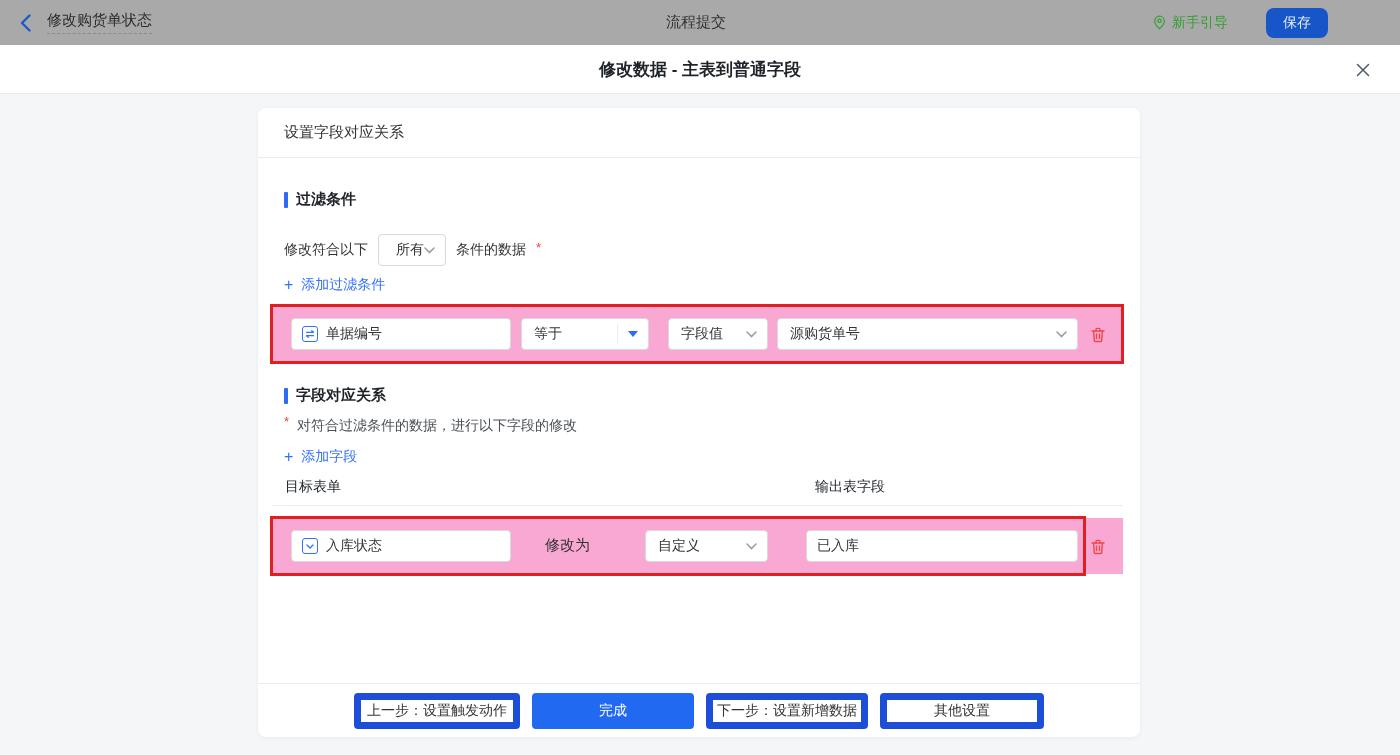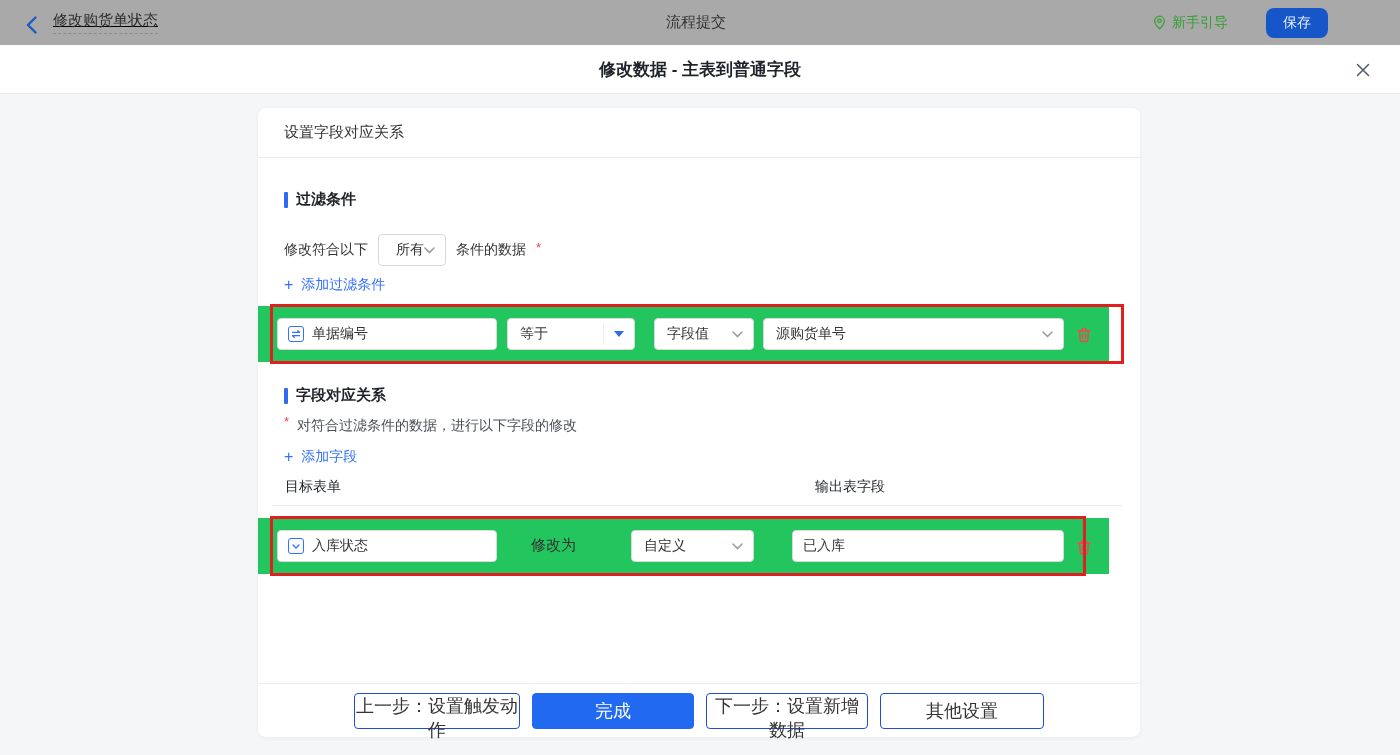--- a/index.html
+++ b/index.html
@@ -2,21 +2,21 @@
 <html><head>
 <meta charset="utf-8">
 <style>
   * { margin:0; padding:0; box-sizing:border-box; }
   html,body { width:1400px; height:755px; overflow:hidden;
     font-family:"Liberation Sans","DejaVu Sans",sans-serif; background:#f5f6f7; }
 
   
   .topbar { position:absolute; left:0; top:0; width:1400px; height:45px;
     background:#a9a9a9; display:flex; align-items:center; }
-  .tb-left { display:flex; align-items:flex-end; padding-left:26px; gap:16px;text-decoration:underline; }
+  .tb-left { display:flex; align-items:center; padding-left:20px; gap:16px; }
   .tb-back { display:flex; align-items:center; cursor:pointer; }
   .tb-title { font-size:15px; color:#2d2d2d; border-bottom:1px dashed #8b8b8b; padding-bottom:3px; }
   .tb-center { position:absolute; left:0; right:8px; text-align:center; font-size:15px; color:#333; pointer-events:none; }
   .tb-right { margin-left:auto; display:flex; align-items:center; gap:38px; padding-right:72px; position:relative; z-index:1; }
   .tb-guide { display:flex; align-items:center; gap:6px; color:#35a032; font-size:14px; cursor:pointer; }
   .tb-save { width:62px; height:30px; background:#1656c9; color:#e8eef9; font-size:14px;
     border:none; border-radius:8px; cursor:pointer; }
 
   
   .modal-header { position:absolute; left:0; top:45px; width:1400px; height:49px; background:#fff;
@@ -43,42 +43,42 @@
 
   .sel { background:#fff; border:1px solid #d9d9d9; border-radius:4px; height:32px;
     display:flex; align-items:center; font-size:14px; color:#333; cursor:pointer; position:relative; }
   .sel .sel-text { padding-left:12px; flex:1; white-space:nowrap; overflow:hidden; }
   .sel .sel-arrow { padding-right:10px; display:flex; align-items:center; }
 
   .add-link { position:absolute; left:26px; display:flex; align-items:center; gap:8px;
     color:#3370ff; font-size:14px; cursor:pointer; }
   .plus { font-size:16px; line-height:1; }
 
-  .rowbox { position:absolute; left:0; width:851px; height:56px; background:#22c55e; }
+  .rowbox { position:absolute; left:14px; width:851px; height:56px; background:#f9a8d4; }
   .rowbox .ctl { position:absolute; top:12px; height:32px; }
   .finput { background:#fff; border:1px solid #d9d9d9; border-radius:4px; height:32px;
     display:flex; align-items:center; padding:0 10px; gap:8px; font-size:14px; color:#333; cursor:text; }
   .ficon { width:16px; height:16px; border:1px solid #3370ff; border-radius:3px; flex:0 0 auto;
     display:flex; align-items:center; justify-content:center; background:#fff; }
   .op-divider { width:1px; height:20px; background:#ededed; margin-right:0; }
   .op-caret { width:30px; display:flex; align-items:center; justify-content:center; }
   .trash { position:absolute; top:19px; width:20px; height:20px; display:flex; align-items:center;
     justify-content:center; cursor:pointer; }
   .mid-label { position:absolute; top:18px; font-size:15px; color:#333; }
 
   .desc-row { position:absolute; left:26px; display:flex; align-items:flex-start; gap:8px;
     font-size:14px; color:#4a4f57; }
   .col-headers { position:absolute; left:14px; width:851px; height:28px; border-bottom:1px solid #ececec; }
   .col-h { position:absolute; top:0; font-size:14px; color:#1f2329; font-weight:500; }
 
   .red-annot { position:absolute; border:3px solid #e02020; pointer-events:none; z-index:5; }
 
   .card-footer { position:absolute; left:0; top:575px; width:100%; height:54px; border-top:1px solid #ececec;
     display:flex; align-items:center; justify-content:center; gap:12px; }
-  .btn { height:36px; border-radius:4px; font-size:18px; cursor:pointer; border:1px solid #1d4ed8;
+  .btn { height:36px; border-radius:4px; font-size:14px; cursor:pointer; border:7px solid #1d4ed8;
     background:#fff; color:#333; }
   .btn-prev { width:166px; }
   .btn-done { width:162px; background:#2269f2; border-color:#2269f2; color:#fff; }
   .btn-next { width:162px; }
   .btn-other { width:164px; }
 </style>
 </head>
 <body>
 
 <div class="topbar">

